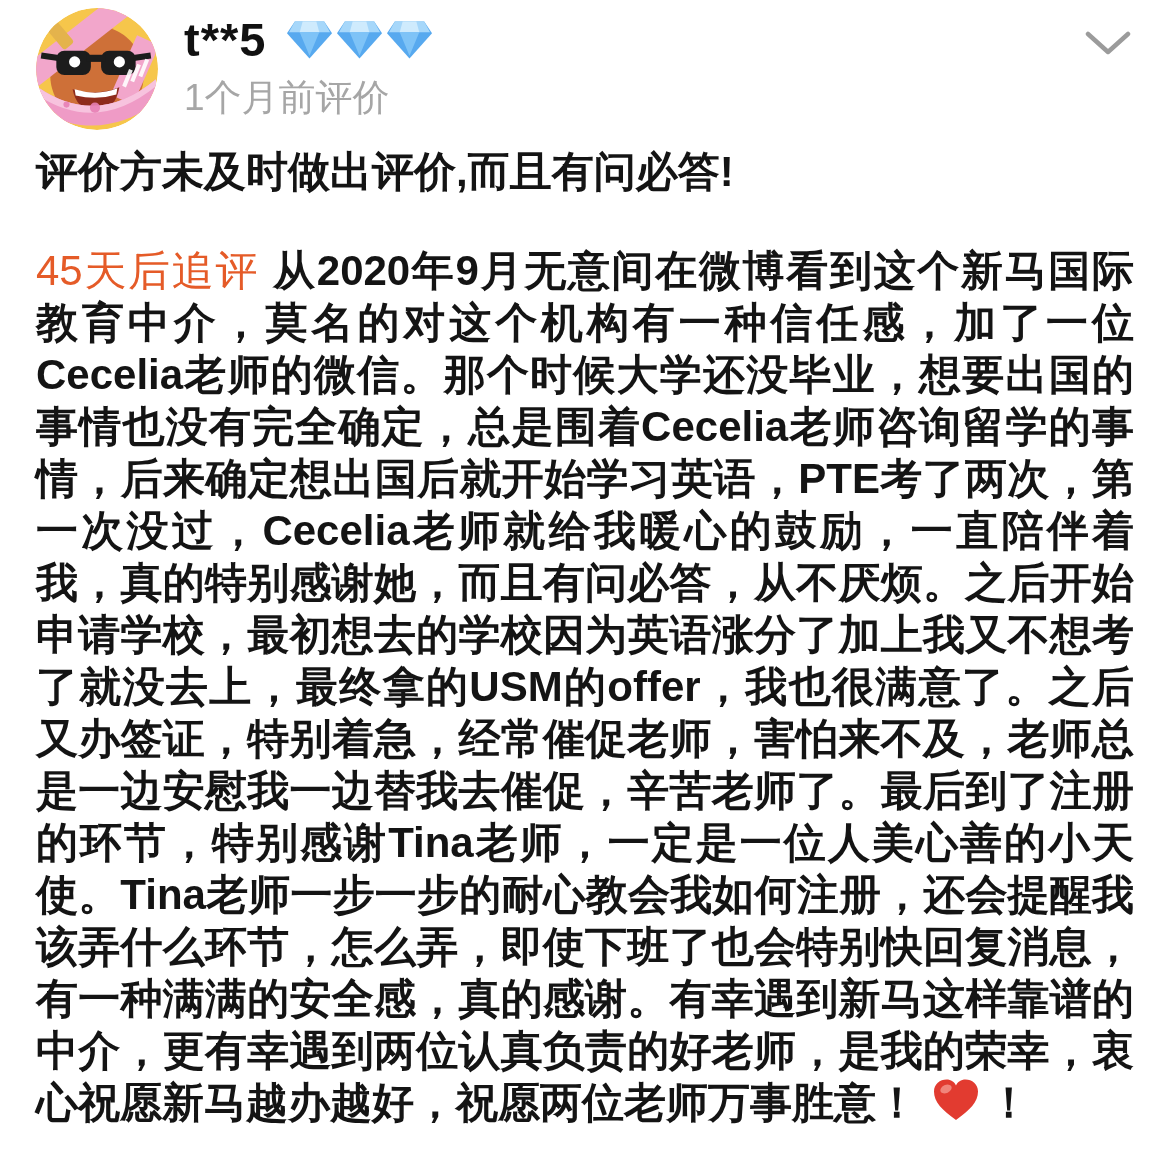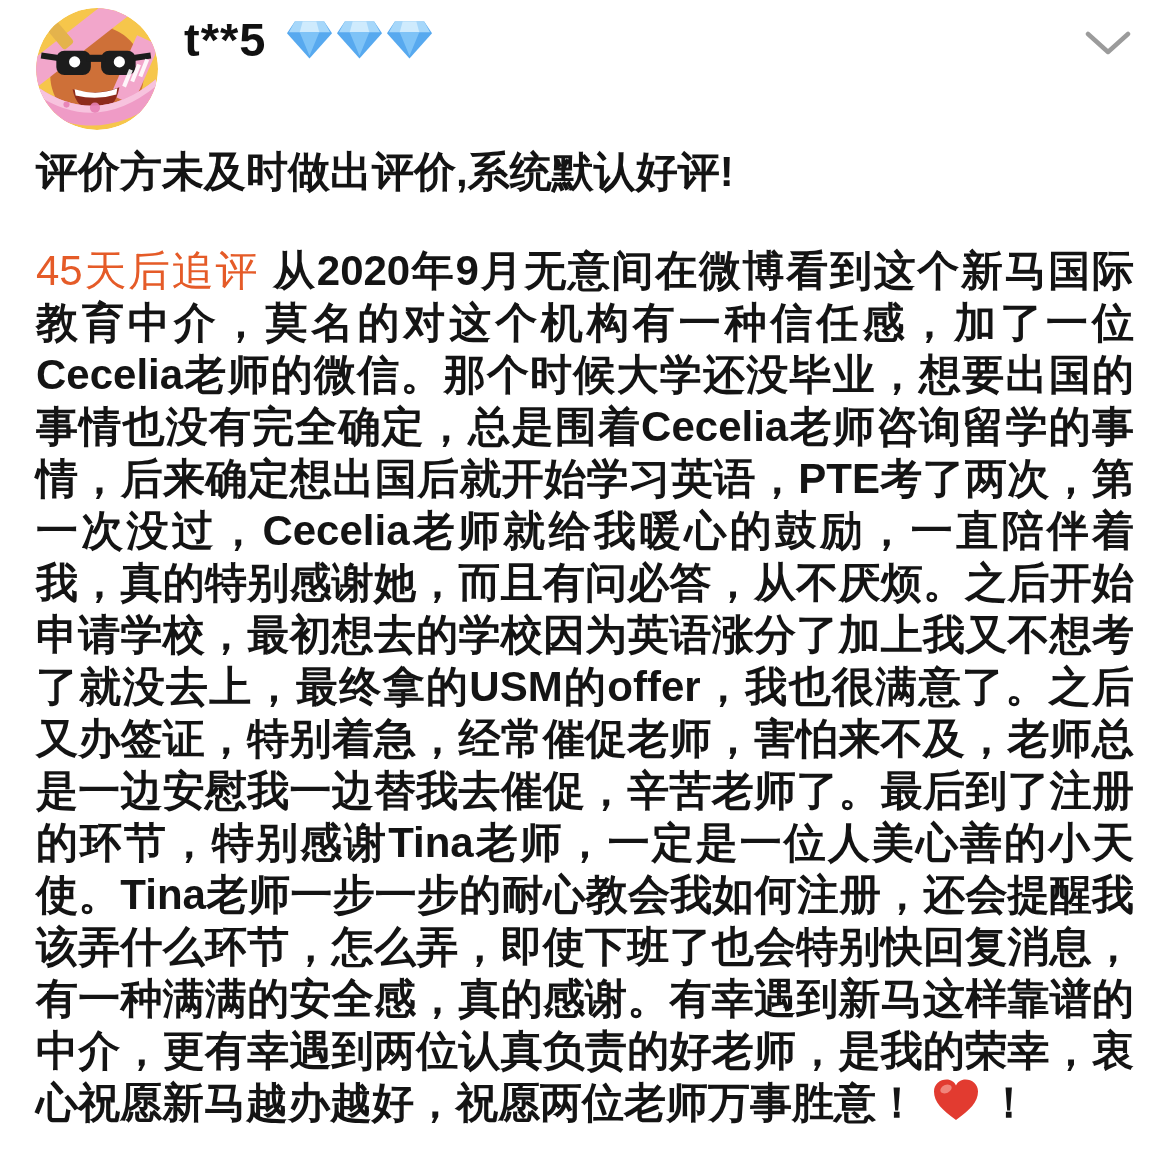--- a/index.html
+++ b/index.html
@@ -162,31 +162,32 @@
             <polygon points="14,12 34,12 24,36" fill="#7EC3F7"></polygon>
           </svg>
           <svg width="47" height="40" viewBox="0 0 48 40">
             <polygon points="9,1 39,1 47,13 24,39 1,13" fill="#57A9EF"></polygon>
             <polygon points="9,1 39,1 45,12 3,12" fill="#A6D7FA"></polygon>
             <polygon points="17,1 31,1 34,12 14,12" fill="#CFEBFD"></polygon>
             <polygon points="14,12 34,12 24,36" fill="#7EC3F7"></polygon>
           </svg>
         </span>
       </div>
+      <div class="time-label">1个月前评价</div>
     </div>
 
     <button class="collapse-btn">
       <svg width="46" height="26" viewBox="0 0 46 26">
         <path d="M3 3 L23 21 L43 3" fill="none" stroke="#9B9B9B" stroke-width="4.5" stroke-linecap="round" stroke-linejoin="round"></path>
       </svg>
     </button>
 
   </div>
 
-  <p class="sys-note">评价方未及时做出评价,系统默认好评!</p>
+  <p class="sys-note">评价方未及时做出评价,而且有问必答!</p>
 
   <p class="review-text">
     <span class="followup-badge">45天后追评</span><span>从2020年9月无意间在微博看到这个新马国际教育中介，莫名的对这个机构有一种信任感，加了一位Cecelia老师的微信。那个时候大学还没毕业，想要出国的事情也没有完全确定，总是围着Cecelia老师咨询留学的事情，后来确定想出国后就开始学习英语，PTE考了两次，第一次没过，Cecelia老师就给我暖心的鼓励，一直陪伴着我，真的特别感谢她，而且有问必答，从不厌烦。之后开始申请学校，最初想去的学校因为英语涨分了加上我又不想考了就没去上，最终拿的USM的offer，我也很满意了。之后又办签证，特别着急，经常催促老师，害怕来不及，老师总是一边安慰我一边替我去催促，辛苦老师了。最后到了注册的环节，特别感谢Tina老师，一定是一位人美心善的小天使。Tina老师一步一步的耐心教会我如何注册，还会提醒我该弄什么环节，怎么弄，即使下班了也会特别快回复消息，有一种满满的安全感，真的感谢。有幸遇到新马这样靠谱的中介，更有幸遇到两位认真负责的好老师，是我的荣幸，衷心祝愿新马越办越好，祝愿两位老师万事胜意！</span><span class="heart"><svg width="48" height="44" viewBox="0 0 48 44">
           <path d="M24 42 C10 32 2 24 2 13.5 C2 6 8 1.5 14.5 1.5 C19 1.5 22.5 4 24 7.5 C25.5 4 29 1.5 33.5 1.5 C40 1.5 46 6 46 13.5 C46 24 38 32 24 42 Z" fill="#E23B30"></path>
           <ellipse cx="14" cy="11" rx="6" ry="4" fill="#F0857B" transform="rotate(-25 14 11)"></ellipse>
         </svg></span><span>！</span>
   </p>
 
 </div>
 

